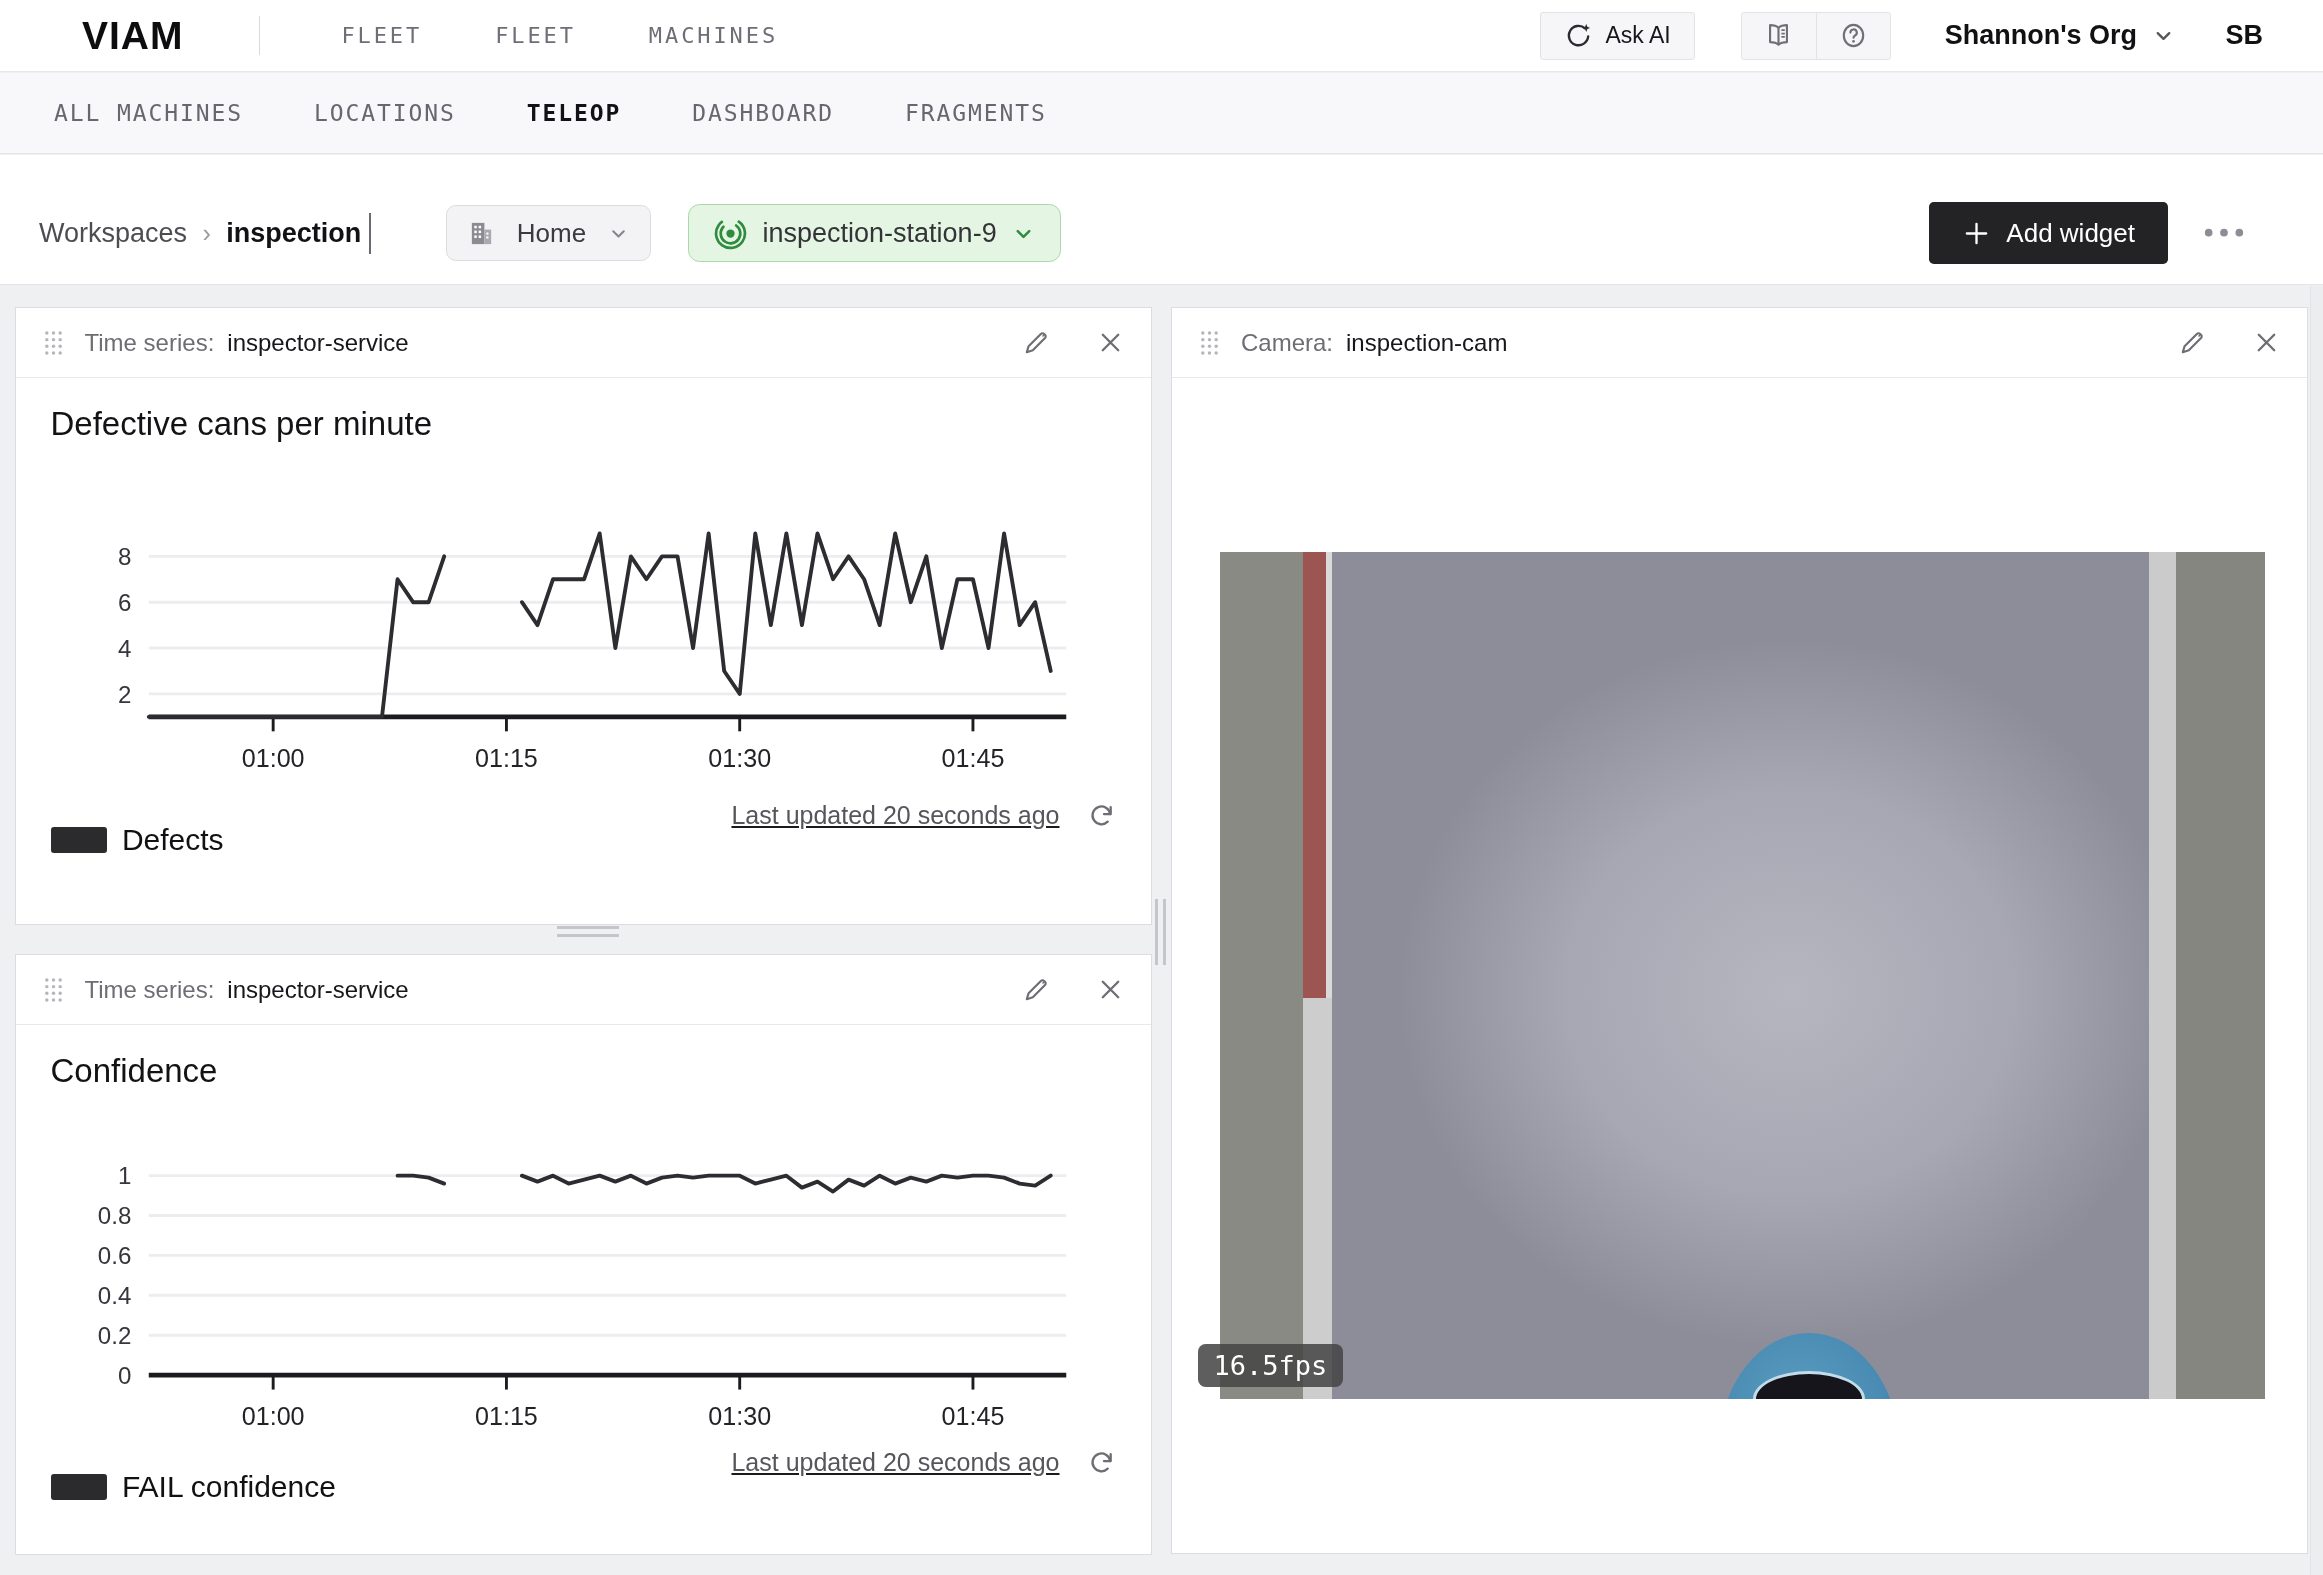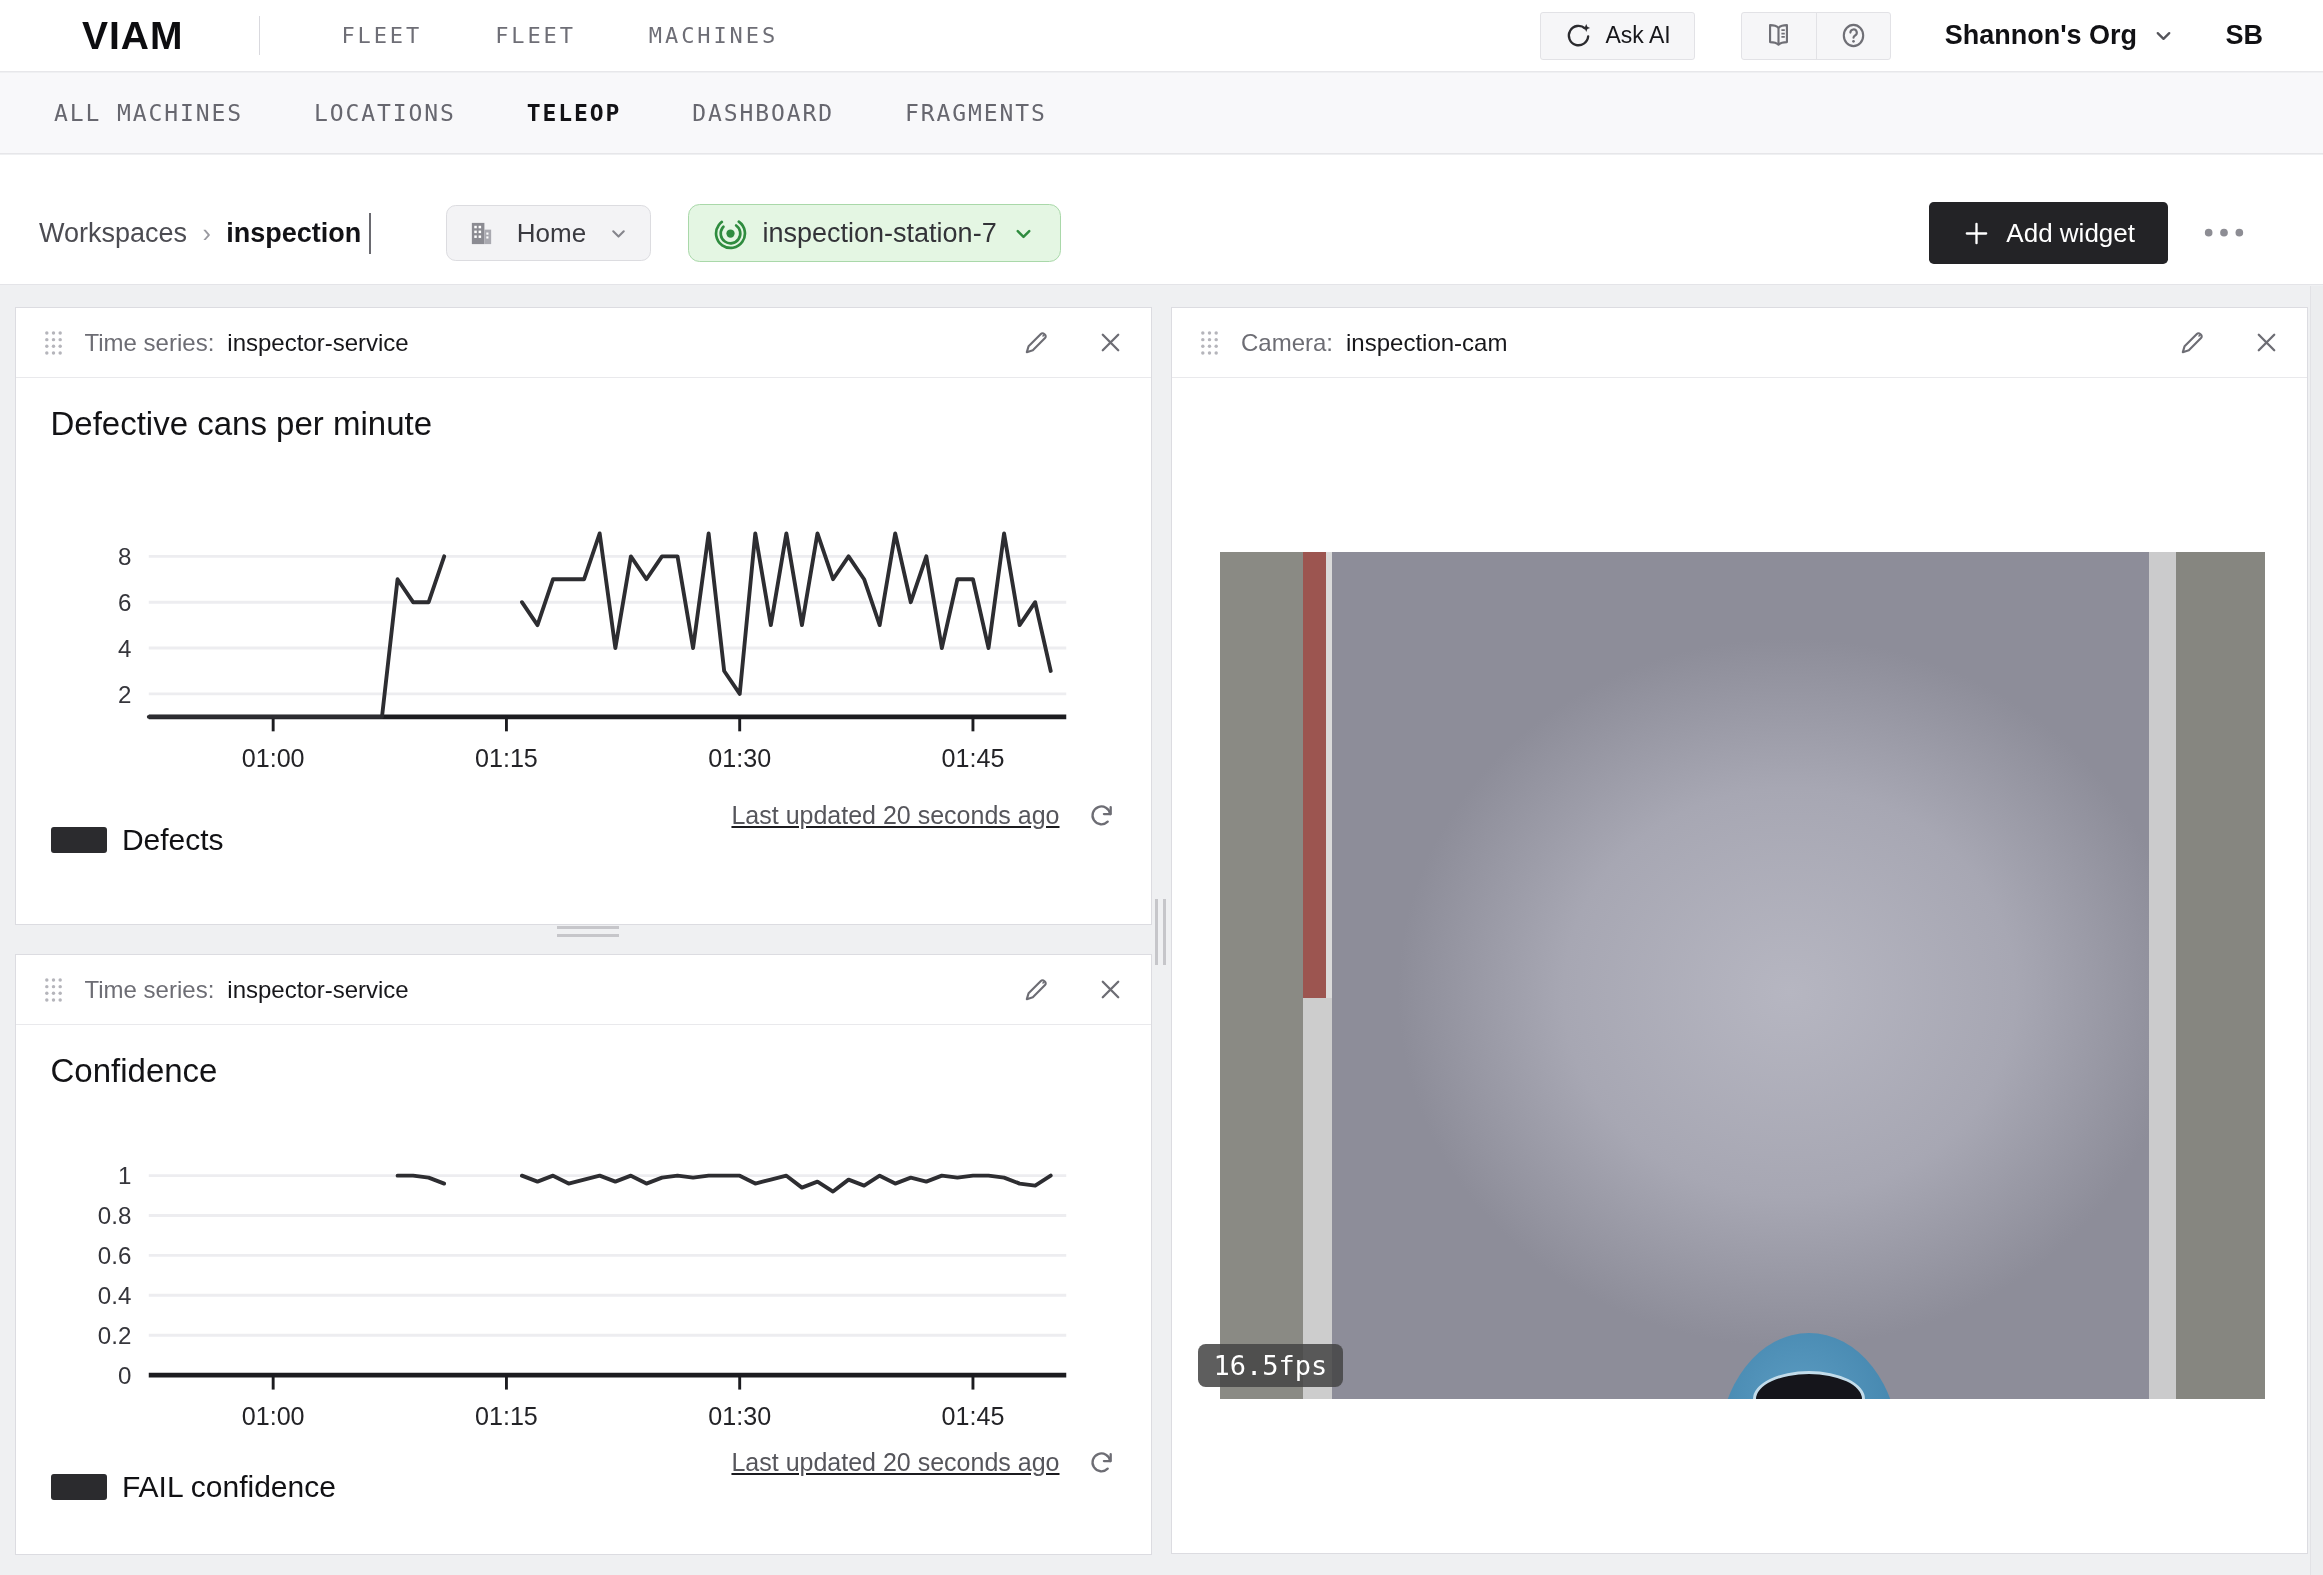--- a/index.html
+++ b/index.html
@@ -182,21 +182,21 @@
   </div>
 
   <div class="machine-pill">
     <span>
       <svg width="33" height="33" viewBox="0 0 32 32">
           <circle cx="16" cy="16" r="4" fill="#2f8c3f"></circle>
           <circle cx="16" cy="16" r="9.5" fill="none" stroke="#2f8c3f" stroke-width="2.6" stroke-dasharray="46 14" transform="rotate(-55 16 16)" stroke-linecap="round"></circle>
           <circle cx="16" cy="16" r="14" fill="none" stroke="#2f8c3f" stroke-width="2.6" stroke-dasharray="70 18" transform="rotate(-55 16 16)" stroke-linecap="round"></circle>
         </svg>
     </span>
-    <span>inspection-station-7</span>
+    <span>inspection-station-9</span>
     <span>
       <svg width="23" height="23" viewBox="0 0 24 24">
           <path d="M6 9.5l6 6 6-6" fill="none" stroke="#2f8c3f" stroke-width="2.6" stroke-linecap="round" stroke-linejoin="round"></path>
         </svg>
     </span>
   </div>
 
   <div class="ws-right">
     <button class="add-widget-btn">
       <span>

